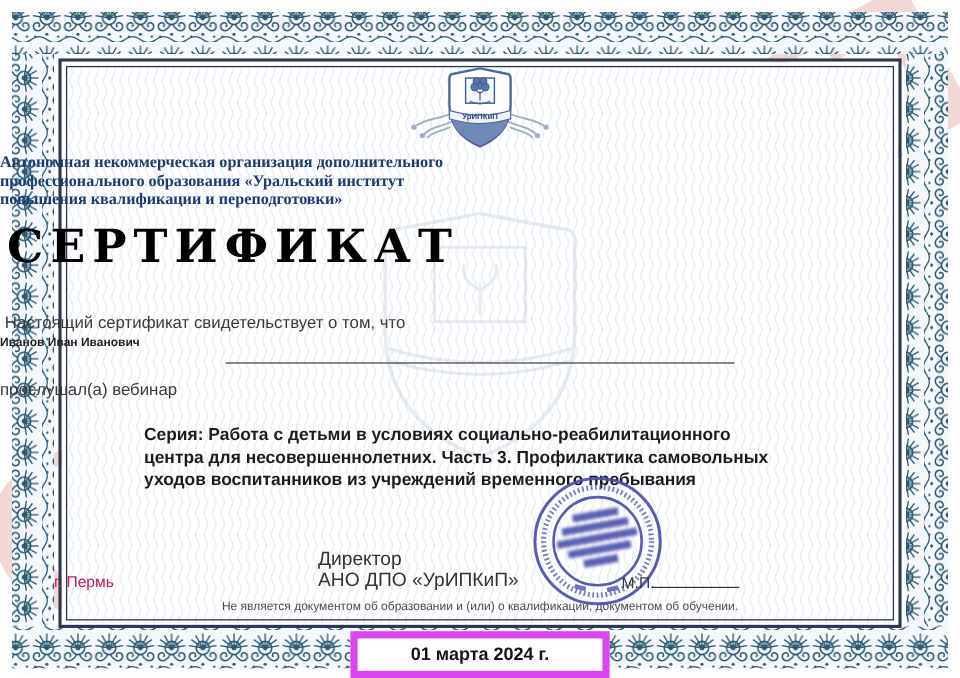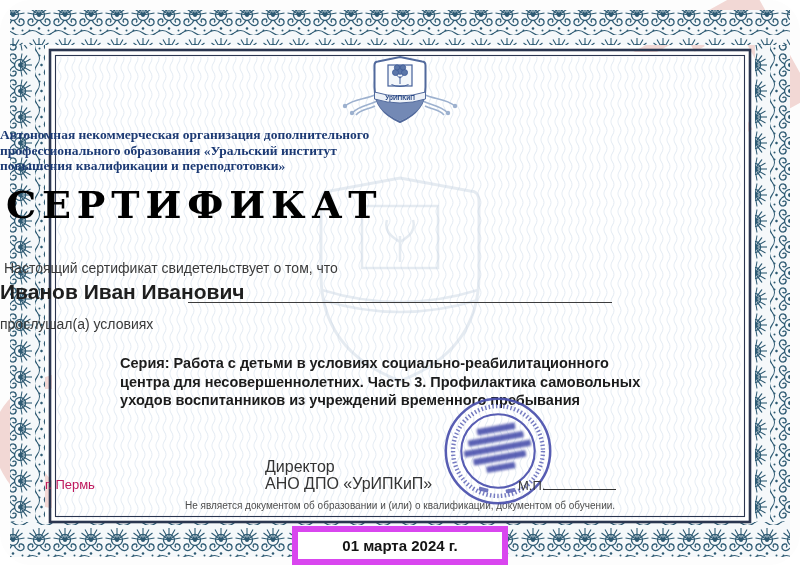--- a/index.html
+++ b/index.html
@@ -23,21 +23,21 @@
     font-family:"Liberation Serif","DejaVu Serif",serif;font-weight:700;
     font-size:13.5px;line-height:15.5px;color:#1c3a74;white-space:pre-line;
   }
   .title{
     position:absolute;left:0;top:174px;width:100%;margin:0;z-index:3;
     font-family:"DejaVu Serif","Liberation Serif",serif;font-weight:700;
     font-size:38px;line-height:62px;letter-spacing:0.155em;color:#000000;
     text-indent:0.155em;
   }
   .intro{position:absolute;left:0;top:256px;width:100%;margin:4px;z-index:3;font-size:14px;color:#3a3a3a;}
-  .recipient{position:absolute;left:0;top:280px;width:100%;margin:0;z-index:3;font-size:21px;font-weight:700;color:#1e1e1e;}
+  .recipient{position:absolute;left:0;top:280px;width:100%;margin:0;z-index:3;font-size:10px;font-weight:700;color:#1e1e1e;}
   .name-underline{position:absolute;left:188px;top:302px;width:424px;border-top:1.5px solid #3c3c3c;z-index:3;}
   .action{position:absolute;left:0;top:316px;width:100%;margin:0;z-index:3;font-size:14px;color:#3a3a3a;}
   .course{
     position:absolute;left:50%;top:344px;transform:translateX(-50%);width:580px;margin:10px;z-index:3;
     font-size:14.5px;line-height:18.5px;font-weight:700;color:#1c1c1c;white-space:pre-line;
   }
   .city{position:absolute;left:45px;top:477px;z-index:3;font-size:13px;color:#be185d;}
   .signatory{position:absolute;left:265px;top:459px;z-index:3;font-size:16px;line-height:16.5px;color:#333;text-align:left;white-space:pre-line;}
   .stamp-svg{position:absolute;left:440px;top:393px;z-index:4;opacity:0.92;}
   .seal-label{position:absolute;left:506px;top:478px;z-index:5;font-size:13px;color:#3a3a3a;padding-left:12px;}
@@ -137,21 +137,21 @@
 
   <div class="org">Автономная некоммерческая организация дополнительного
 профессионального образования «Уральский институт
 повышения квалификации и переподготовки»</div>
 
   <h1 class="title">СЕРТИФИКАТ</h1>
 
   <p class="intro">Настоящий сертификат свидетельствует о том, что</p>
   <p class="recipient">Иванов Иван Иванович</p>
   <div class="name-underline"></div>
-  <p class="action">прослушал(а) условиях</p>
+  <p class="action">прослушал(а) вебинар</p>
   <p class="course">Серия: Работа с детьми в условиях социально-реабилитационного
 центра для несовершеннолетних. Часть 3. Профилактика самовольных
 уходов воспитанников из учреждений временного пребывания</p>
 
   <div class="city">г. Пермь</div>
   <div class="signatory">Директор
 АНО ДПО «УрИПКиП»</div>
 
   <svg class="stamp-svg" width="116" height="116" viewBox="0 0 120 120" aria-hidden="true">
     <defs>

